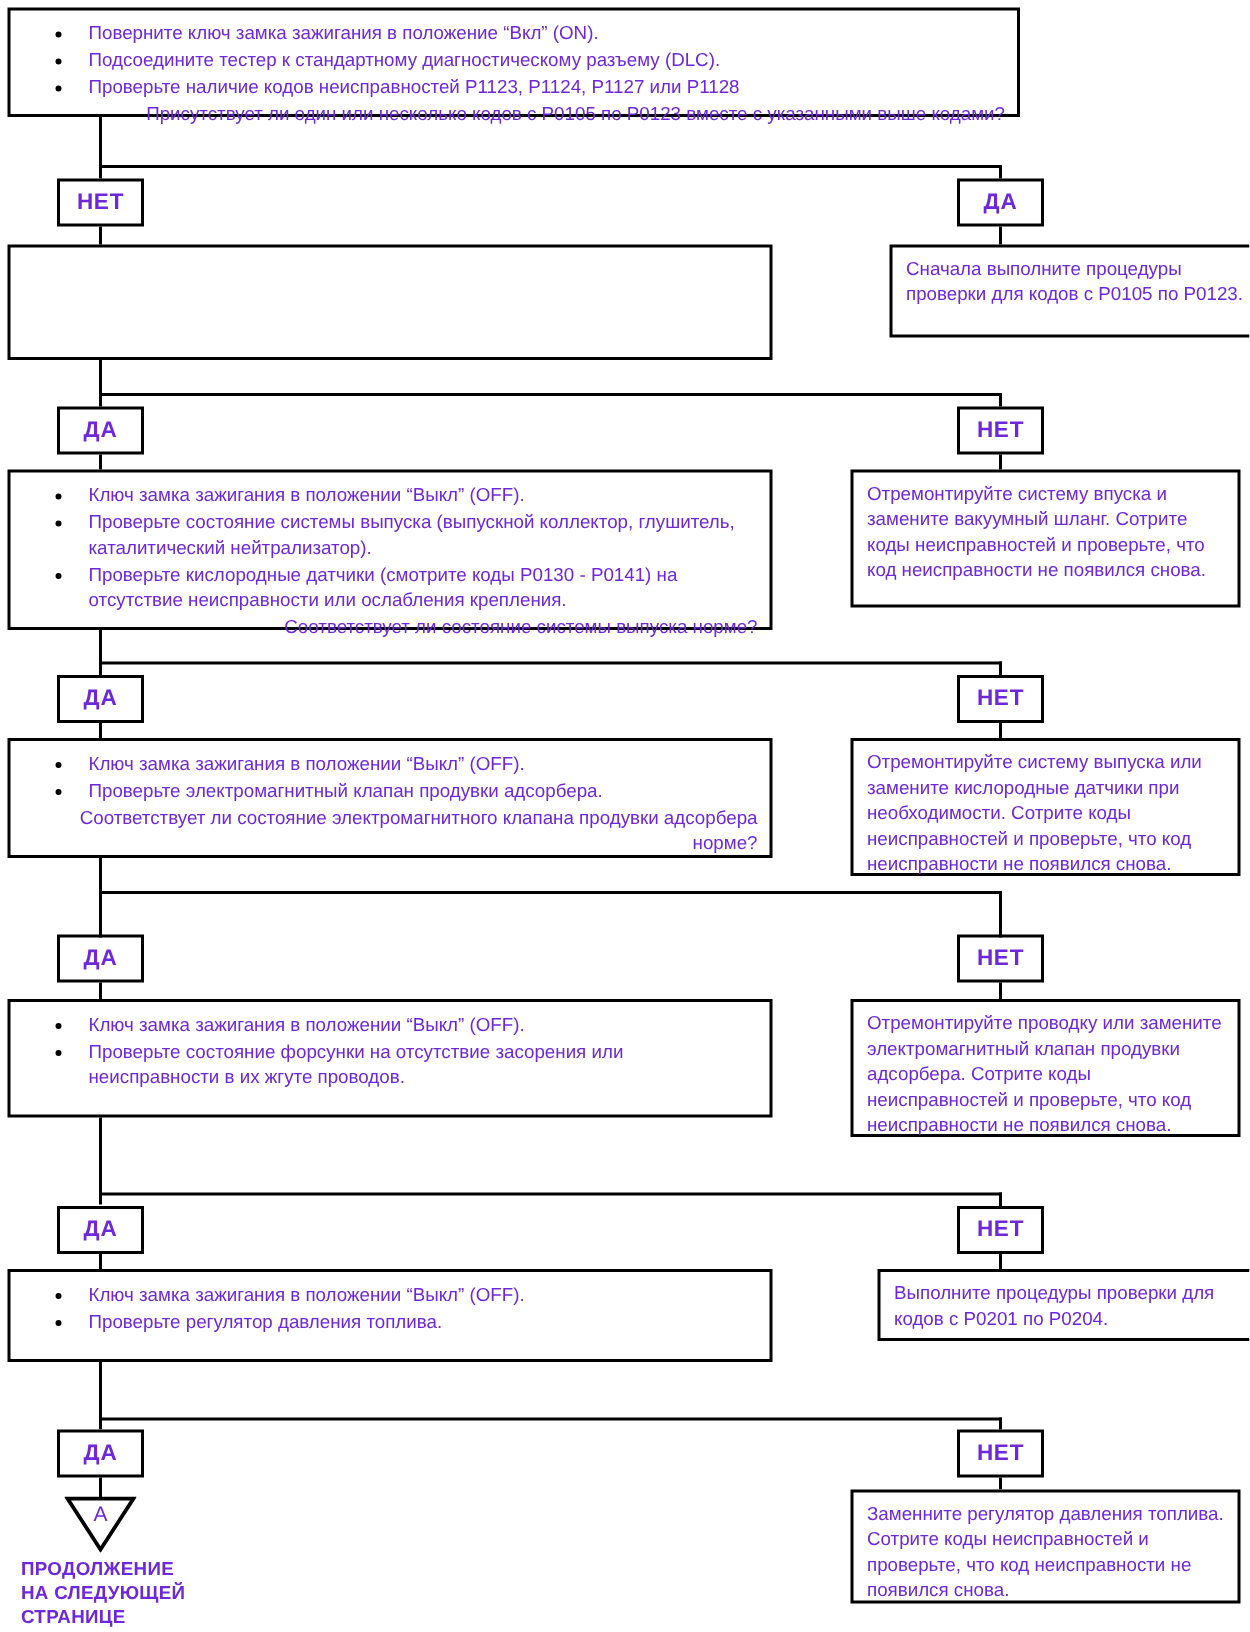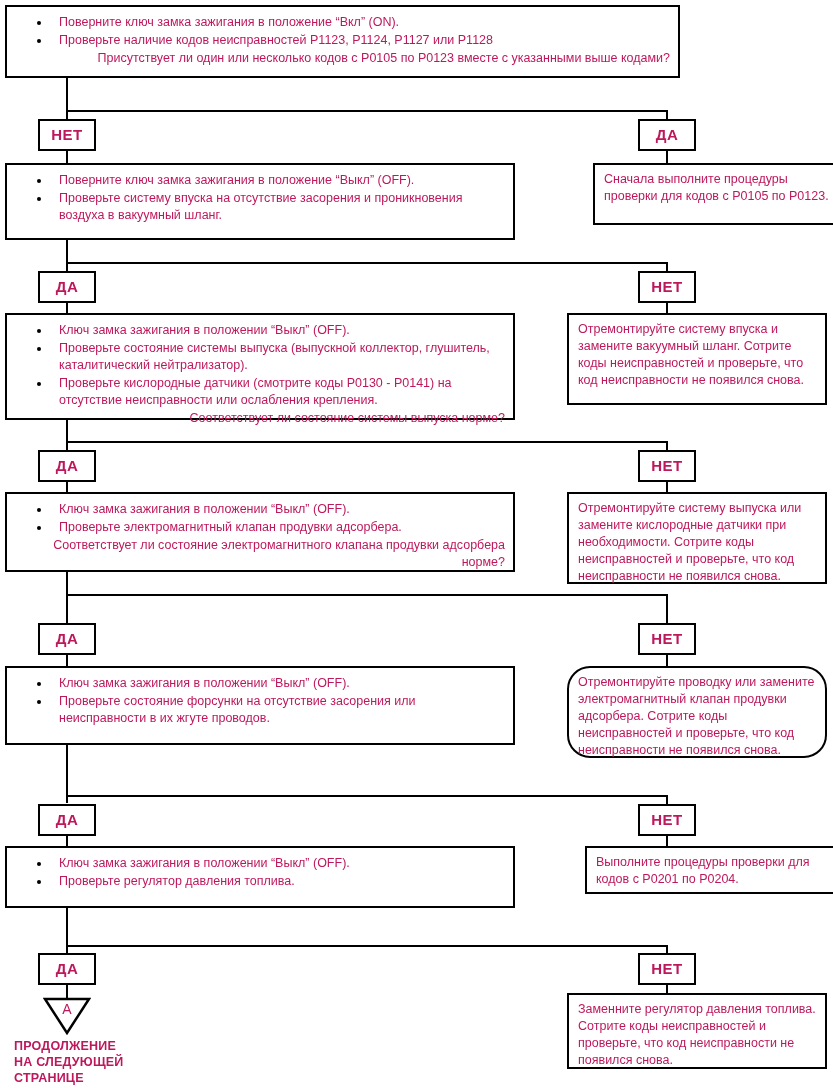--- a/index.html
+++ b/index.html
@@ -6,21 +6,21 @@
     margin: 0;
     padding: 0;
     background: #ffffff;
   }
   #page {
     position: relative;
     width: 833px;
     height: 1088px;
     background: #ffffff;
     font-family: "Liberation Sans", sans-serif;
-    color: #be185d;
+    color: #6d28d9;
     overflow: hidden;
   }
   
   .node {
     position: absolute;
     box-sizing: border-box;
     border: 2px solid #000000;
     background: #ffffff;
     font-size: 12.5px;
     line-height: 17px;
@@ -105,41 +105,38 @@
   }
 </style>
 </head>
 <body>
 
 <div id="page">
 
   <div class="node left" style="left:5px; top:5px; width:675px; height:73px;">
     <ul class="bullets">
       <li>Поверните ключ замка зажигания в положение “Вкл” (ON).</li>
+      <li>Подсоедините тестер к стандартному диагностическому разъему (DLC).</li>
       <li>Проверьте наличие кодов неисправностей P1123, P1124, P1127 или P1128</li>
     </ul>
     <p class="qline">Присутствует ли один или несколько кодов с P0105 по P0123 вместе с указанными выше кодами?</p>
   </div>
 
   <div class="vline" style="left:66px; top:78px; height:34px;"></div>
   <div class="hline" style="left:66px; top:110px; width:602px;"></div>
   <div class="vline" style="left:666px; top:110px; height:10px;"></div>
   <div class="vline" style="left:66px; top:110px; height:10px;"></div>
 
   <div class="chip" style="left:38px; top:119px;">НЕТ</div>
   <div class="chip" style="left:638px; top:119px;">ДА</div>
 
   <div class="vline" style="left:66px; top:151px; height:13px;"></div>
   <div class="vline" style="left:666px; top:151px; height:13px;"></div>
 
   <div class="node left" style="left:5px; top:163px; width:510px; height:77px;">
-    <ul class="bullets">
-      <li>Поверните ключ замка зажигания в положение “Выкл” (OFF).</li>
-      <li>Проверьте систему впуска на отсутствие засорения и проникновения воздуха в вакуумный шланг.</li>
-    </ul>
   </div>
 
   <div class="node right" style="left:567px; top:163px; width:260px; height:62px;margin-left:26px;">
     <p class="rline">Сначала выполните процедуры проверки для кодов с P0105 по P0123.</p>
   </div>
 
   <div class="vline" style="left:66px; top:240px; height:34px;"></div>
   <div class="hline" style="left:66px; top:262px; width:602px;"></div>
   <div class="vline" style="left:666px; top:262px; height:10px;"></div>
 
@@ -197,21 +194,21 @@
   <div class="vline" style="left:66px; top:655px; height:13px;"></div>
   <div class="vline" style="left:666px; top:655px; height:13px;"></div>
 
   <div class="node left" style="left:5px; top:666px; width:510px; height:79px;">
     <ul class="bullets">
       <li>Ключ замка зажигания в положении “Выкл” (OFF).</li>
       <li>Проверьте состояние форсунки на отсутствие засорения или неисправности в их жгуте проводов.</li>
     </ul>
   </div>
 
-  <div class="node right" style="left:567px; top:666px; width:260px; height:92px;border-radius:23px;">
+  <div class="node right" style="left:567px; top:666px; width:260px; height:92px;">
     <p class="rline">Отремонтируйте проводку или замените электромагнитный клапан продувки адсорбера. Сотрите коды неисправностей и проверьте, что код неисправности не появился снова.</p>
   </div>
 
   <div class="vline" style="left:66px; top:745px; height:58px;"></div>
   <div class="hline" style="left:66px; top:795px; width:602px;"></div>
   <div class="vline" style="left:666px; top:795px; height:10px;"></div>
 
   <div class="chip" style="left:38px; top:804px;">ДА</div>
   <div class="chip" style="left:638px; top:804px;">НЕТ</div>
 

